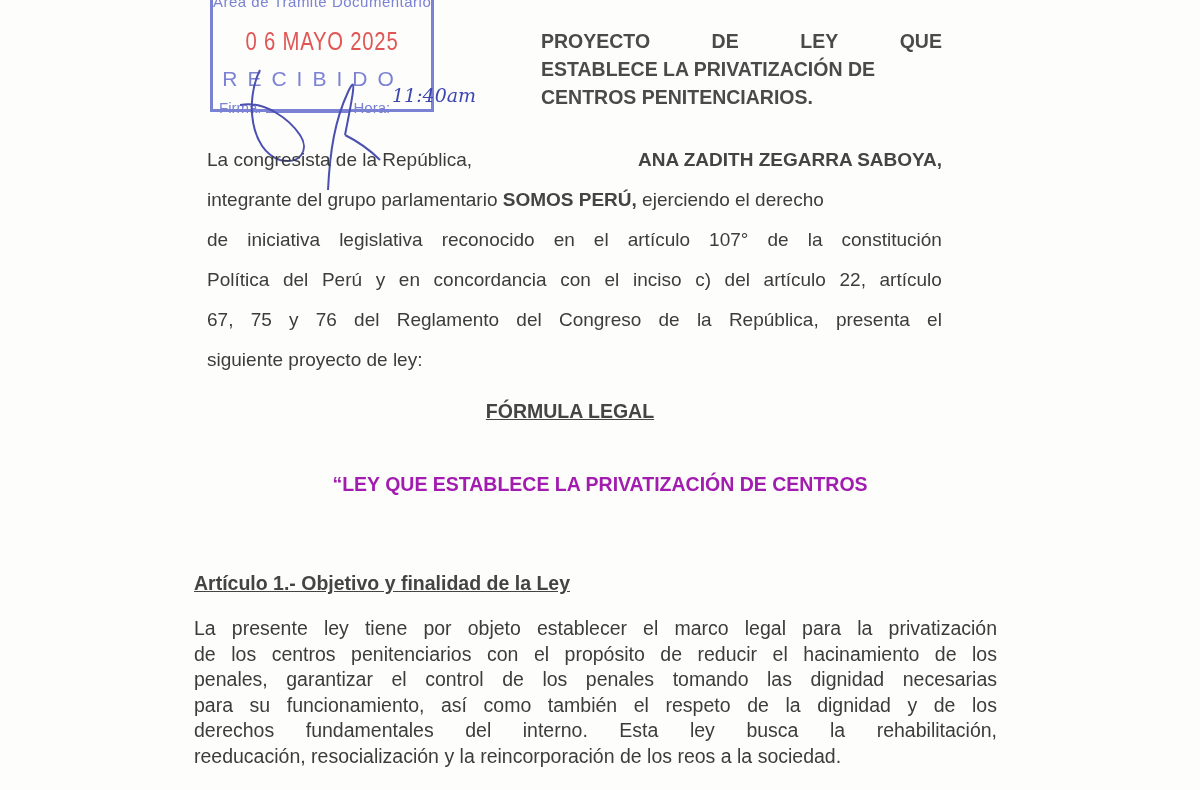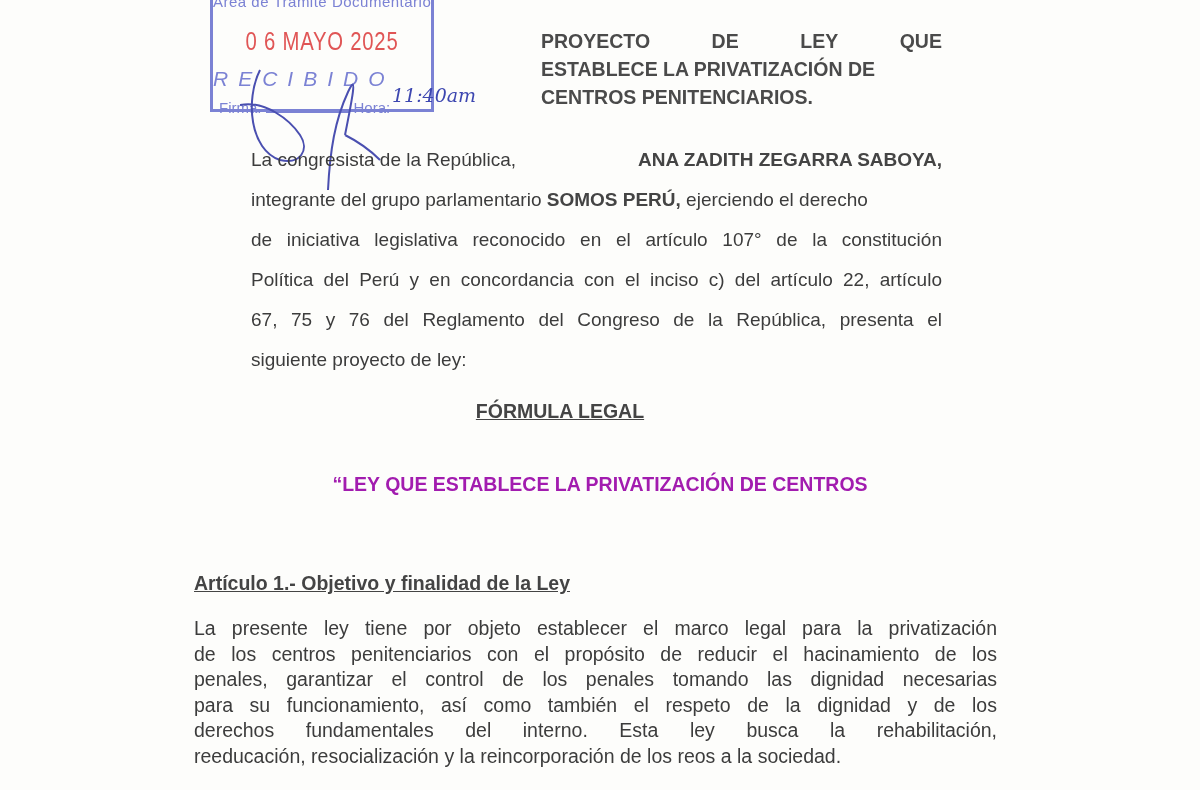--- a/index.html
+++ b/index.html
@@ -20,22 +20,22 @@
   .stamp-office {
     position:absolute; left:0; right:0; top:10px; text-align:center;
     font-size:15px; letter-spacing:0.5px; white-space:nowrap; overflow:hidden;
   }
   .stamp-date {
     position:absolute; left:0; right:0; top:43px; text-align:center;
     color:#e05555; font-size:26px; font-family:"Liberation Sans Narrow","Liberation Sans",sans-serif;
     letter-spacing:1px; transform:scaleX(0.78); transform-origin:center;
   }
   .stamp-received {
-    position:absolute; left:0; right:18px; top:84px; text-align:left;
-    font-size:21px; letter-spacing:10px;font-style:italic;
+    position:absolute; left:0; right:18px; top:84px; text-align:center;
+    font-size:21px; letter-spacing:10px;
   }
   .stamp-firma {
     position:absolute; left:6px; top:116px; font-size:15px; white-space:nowrap;
   }
   .stamp-firma .line { display:inline-block; width:84px; border-bottom:1px solid #7b82d4; margin:0 4px; }
   .stamp-hora-val {
     position:absolute; left:184px; top:82px; color:#3d47b0;
     font-family:"DejaVu Serif", serif; font-style:italic; font-size:19px; white-space:nowrap;
   }
   .signature { position:absolute; left:240px; top:40px; }
@@ -45,26 +45,26 @@
     position:absolute; left:541px; top:27px; width:401px;
     font-weight:bold; font-size:19.5px; line-height:28px; color:#4a4a4a;
   }
   .justify-line { display:flex; justify-content:space-between; }
 
   
   .intro {
     position:absolute; left:207px; top:140px; width:735px;
     font-size:19px; line-height:40px; color:#3c3c3c;
   }
-  .intro .ln { display:flex; justify-content:space-between; white-space:nowrap;margin-left:44px; }
+  .intro .ln { display:flex; justify-content:space-between; white-space:nowrap; }
   .intro .ln.last { justify-content:flex-start; }
   .intro b { color:#444; }
 
   .formula {
-    position:absolute; left:4px; width:1112px; top:400px; text-align:center;
+    position:absolute; left:14px; width:1112px; top:400px; text-align:center;
     font-weight:bold; font-size:19.5px; color:#444;
   }
   .formula span { text-decoration:underline; }
 
   .law-title {
     position:absolute; left:270px; width:660px; top:471px; text-align:center;
     font-weight:bold; font-size:19.5px; line-height:26px; color:#a21caf;
   }
 
   .article-heading {

